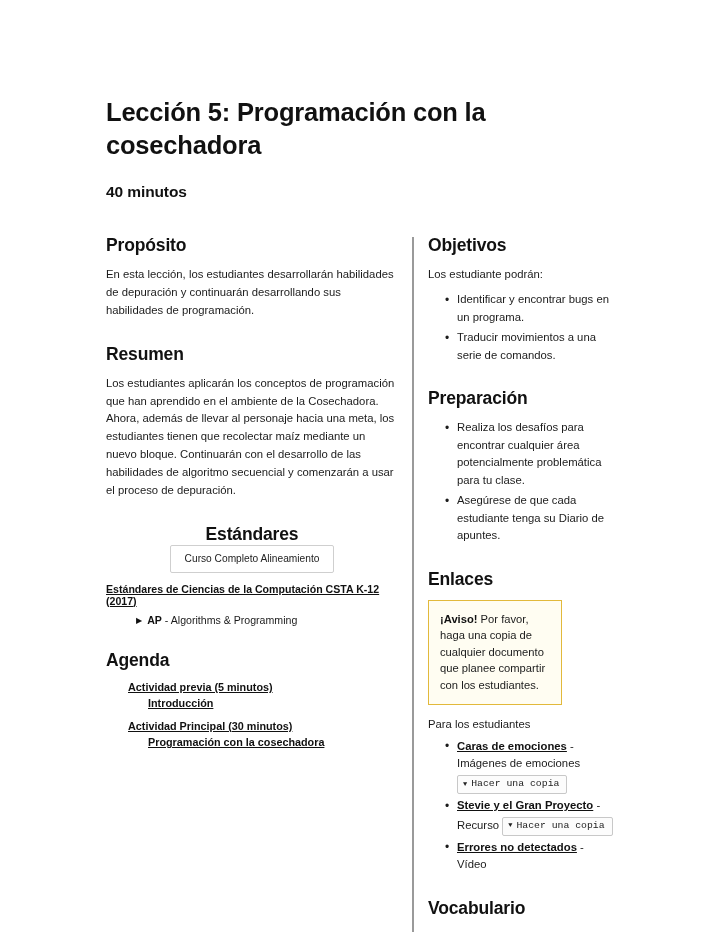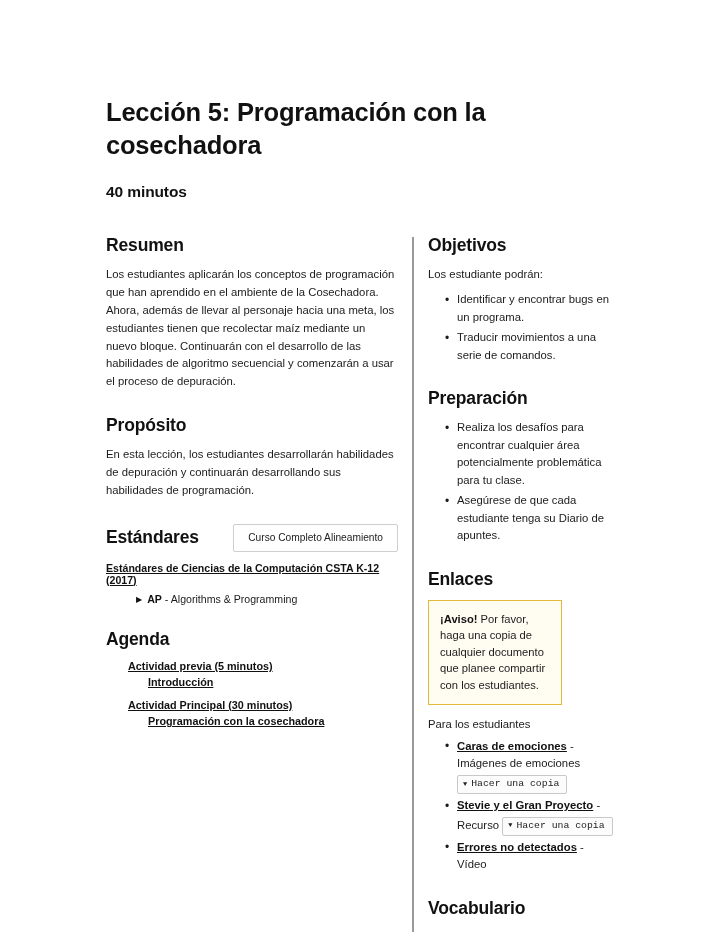--- a/index.html
+++ b/index.html
@@ -81,20 +81,21 @@
     line-height: 1.58;
     margin: 0;
     color: #1b1b1b;
   }
   
   .std-head-row {
     display: flex;
     align-items: center;
     justify-content: space-between;
     margin-bottom: 10px;
+    flex-direction: column;
   }
   .std-head-row h2.section-title { margin: 0; }
   .btn-outline {
     border: 1px solid #cfcfcf;
     background: #ffffff;
     border-radius: 2px;
     font-family: "Liberation Sans", sans-serif;
     font-size: 10.2px;
     color: #222222;
     padding: 8px 14px;
@@ -236,27 +237,27 @@
 <div class="page">
 
   <h1 class="lesson-title">Lección 5: Programación con la cosechadora</h1>
   <div class="lesson-duration">40 minutos</div>
 
   <div class="columns">
 
     <div class="col-left">
 
       <div class="sec">
+        <h2 class="section-title">Propósito</h2>
+        <p class="body-text">En esta lección, los estudiantes desarrollarán habilidades de depuración y continuarán desarrollando sus habilidades de programación.</p>
+      </div>
+
+      <div class="sec">
         <h2 class="section-title">Resumen</h2>
         <p class="body-text">Los estudiantes aplicarán los conceptos de programación que han aprendido en el ambiente de la Cosechadora. Ahora, además de llevar al personaje hacia una meta, los estudiantes tienen que recolectar maíz mediante un nuevo bloque. Continuarán con el desarrollo de las habilidades de algoritmo secuencial y comenzarán a usar el proceso de depuración.</p>
-      </div>
-
-      <div class="sec">
-        <h2 class="section-title">Propósito</h2>
-        <p class="body-text">En esta lección, los estudiantes desarrollarán habilidades de depuración y continuarán desarrollando sus habilidades de programación.</p>
       </div>
 
       <div class="sec">
         <div class="std-head-row">
           <h2 class="section-title">Estándares</h2>
           <button class="btn-outline">Curso Completo Alineamiento</button>
         </div>
         <div class="std-framework">Estándares de Ciencias de la Computación CSTA K-12 (2017)</div>
         <div class="std-item">
           <span class="tri">▶</span>

